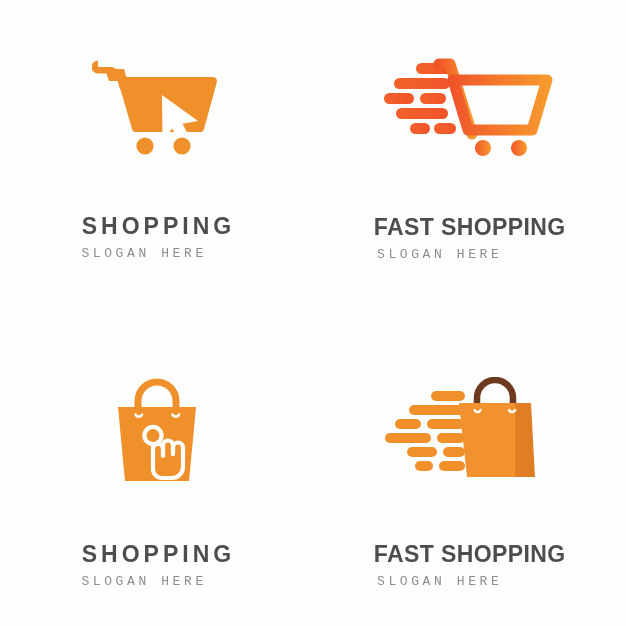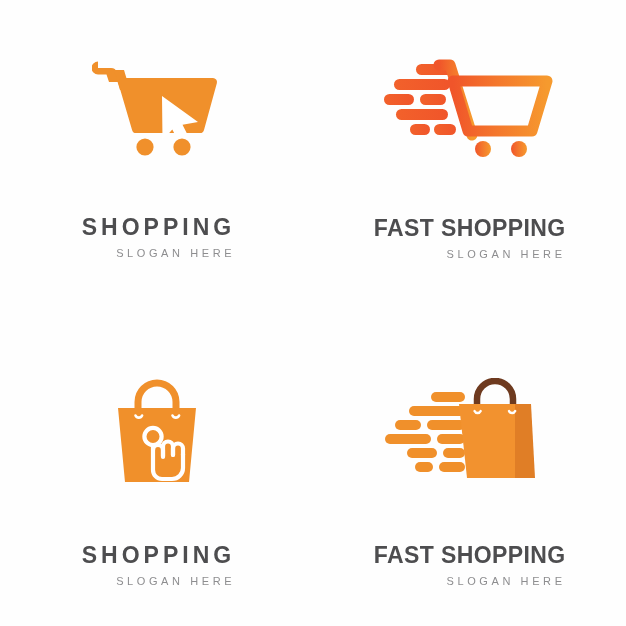--- a/index.html
+++ b/index.html
@@ -30,21 +30,21 @@
     flex-direction: column;
     align-items: center;
     justify-content: center;
   }
 
   .mark {
     display: block;
   }
 
   .wordmark {
-    text-align: right;
+    text-align: left;
     line-height: 1;
     user-select: none;
     margin-top: 40px;
   }
 
   .brand-name {
     color: #4d4d4f;
     font-weight: bold;
     font-size: 23px;
     line-height: 1;
@@ -56,27 +56,28 @@
     text-indent: 4.0px;
   }
   .brand-name.tight {
     letter-spacing: 0.4px;
     text-indent: 0.4px;
   }
 
   .brand-slogan {
     color: #8d8d8f;
     font-weight: normal;
-    font-size: 11px;
+    font-size: 13px;
     letter-spacing: 3.6px;
     text-indent: 3.6px;
     line-height: 1;
     margin-top: 9px;
     white-space: nowrap;
     display: block;
+    font-family: Liberation Mono, monospace;
   }
 
   
   .cell-tl .mark { margin-bottom: 18px; }
   .cell-tr .mark { margin-bottom: 20px; }
   .cell-bl .mark { margin-bottom: 16px; }
   .cell-br .mark { margin-bottom: 16px; }
 
   .cell-tl { padding-top: 4px; }
   .cell-tr { padding-top: 4px; }

